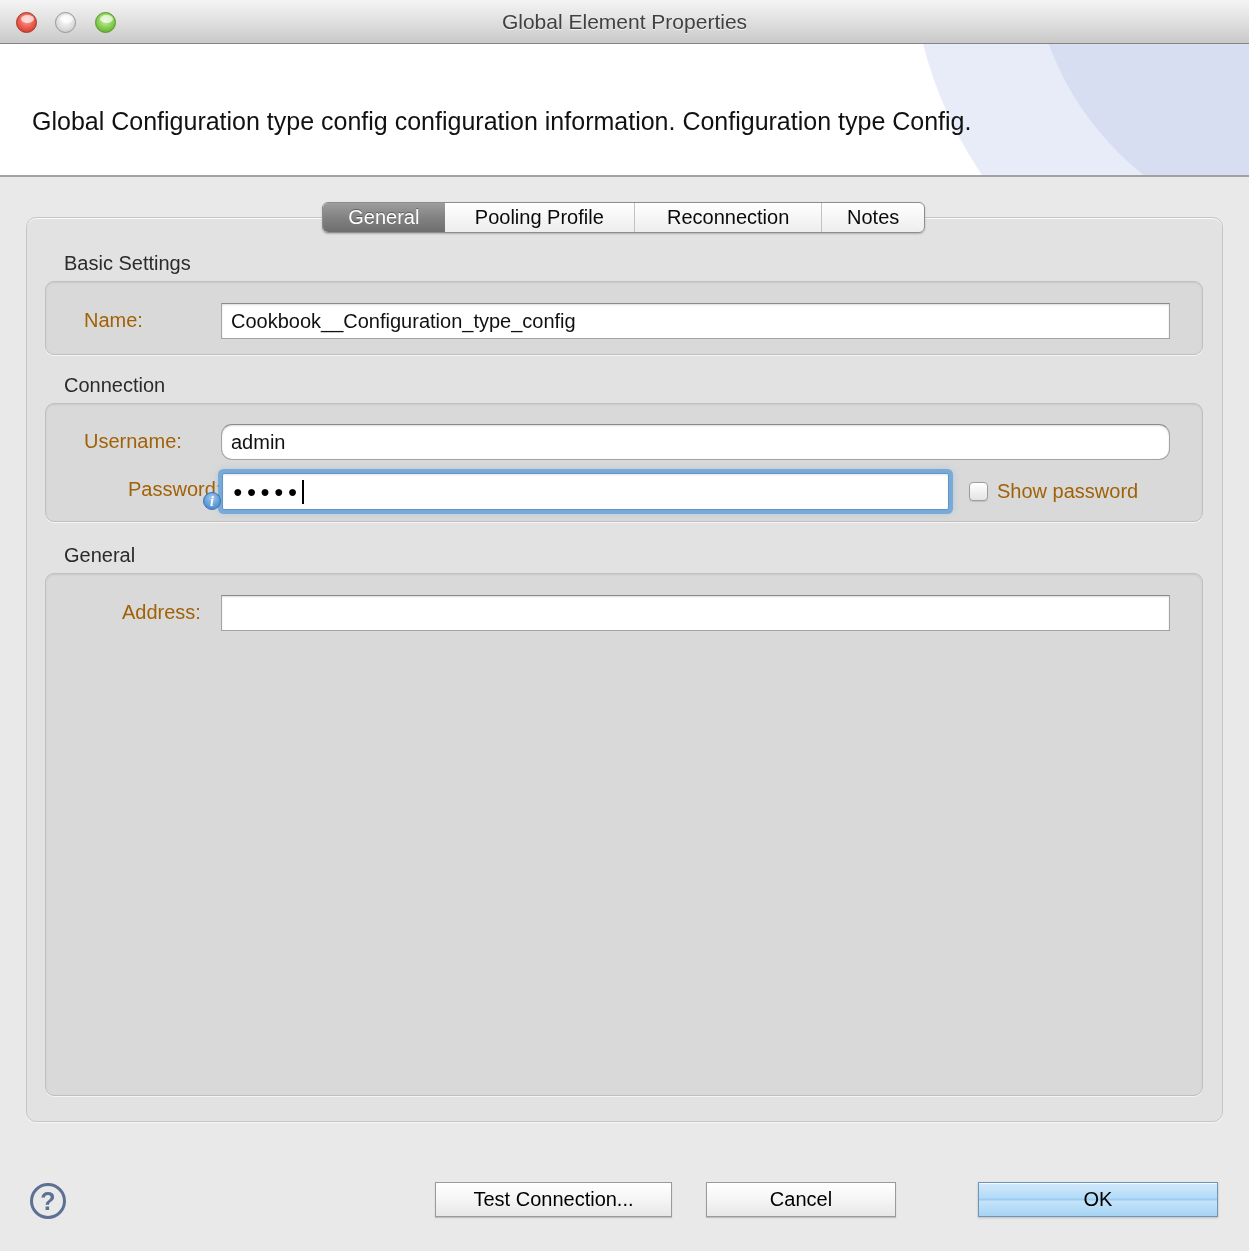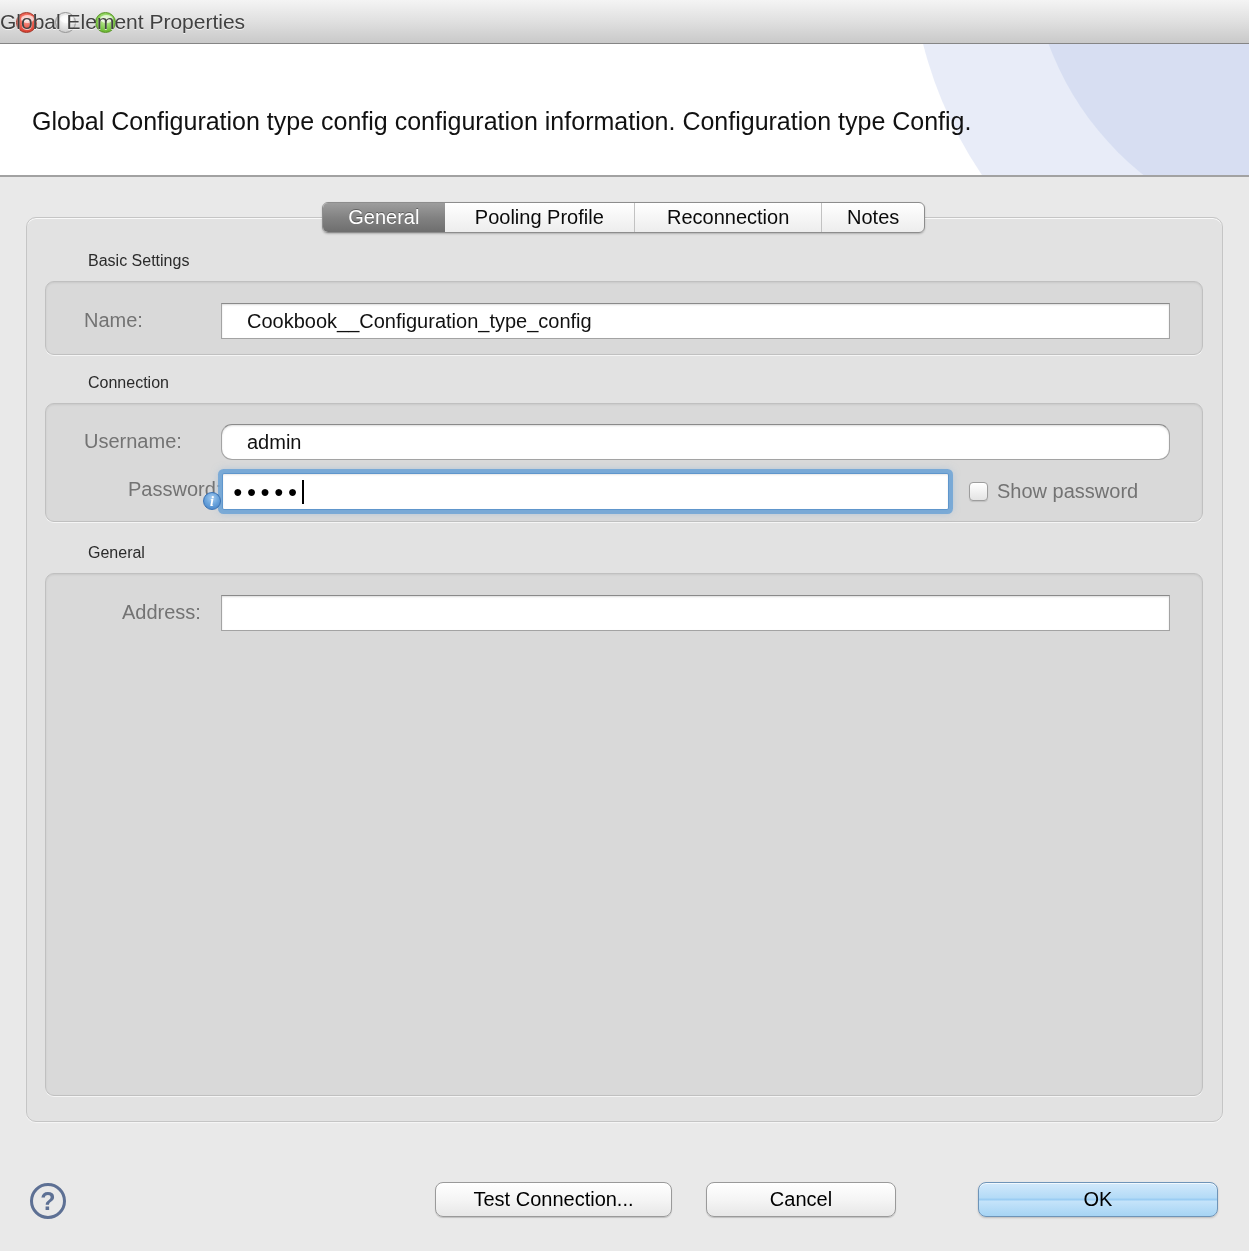--- a/index.html
+++ b/index.html
@@ -10,21 +10,21 @@
   }
 
   
   .titlebar {
     position:absolute; left:0; top:0; width:1249px; height:44px;
     background:linear-gradient(180deg,#f4f4f4 0%,#e2e2e2 45%,#c9c9c9 100%);
     border-bottom:1px solid #858585;
   }
   .titletext {
     position:absolute; left:0; right:0; top:0; height:30px; line-height:43px;
-    text-align:left; font-size:21px; color:#414141;
+    text-align:center; font-size:21px; color:#414141;
     text-shadow:0 1px 0 rgba(255,255,255,.7);
   }
   .tl { position:absolute; top:12px; width:21px; height:21px; border-radius:50%; }
   .tl::after {
     content:""; position:absolute; left:4px; top:2px; width:13px; height:8px;
     border-radius:50%; background:rgba(255,255,255,.65);
   }
   .tl.red   { left:16px; background:radial-gradient(circle at 50% 38%,#fba79e 0%,#ef6a5c 40%,#da4334 75%,#c2321f 100%); border:1px solid #a23122; }
   .tl.gray  { left:55px; background:radial-gradient(circle at 50% 38%,#ffffff 0%,#dedede 55%,#bdbdbd 100%); border:1px solid #969696; }
   .tl.green { left:95px; background:radial-gradient(circle at 50% 38%,#d3efa9 0%,#8ed45e 45%,#68b32e 80%,#5aa424 100%); border:1px solid #569423; }
@@ -57,39 +57,39 @@
     font-size:20px; color:#0a0a0a; cursor:default;
   }
   .tab.selected {
     background:linear-gradient(180deg,#9d9d9d 0%,#828282 50%,#6e6e6e 100%);
     color:#ffffff; text-shadow:0 -1px 0 rgba(0,0,0,.35);
   }
   .tab.sep { border-left:1px solid #c2c2c2; }
   .tab.t1 { width:122px; } .tab.t2 { width:190px; } .tab.t3 { width:188px; } .tab.t4 { width:103px; }
 
   
-  .grouplabel { position:absolute; font-size:16px; color:#2b2b2b;margin-left:24px; }
+  .grouplabel { position:absolute; font-size:20px; color:#2b2b2b; }
   .groupbox {
     position:absolute; left:45px; width:1158px;
     background:#d9d9d9; border:1px solid #c0c0c0; border-radius:9px;
     box-shadow:inset 0 1px 2px rgba(0,0,0,.08), 0 1px 0 rgba(255,255,255,.65);
   }
   .gl-basic { left:64px; top:252px; }
   .gb-basic { top:281px; height:74px; }
   .gl-conn  { left:64px; top:374px; }
   .gb-conn  { top:403px; height:119px; }
   .gl-gen   { left:64px; top:544px; }
   .gb-gen   { top:573px; height:523px; }
 
-  .flabel { position:absolute; font-size:20px; color:#737373; }
+  .flabel { position:absolute; font-size:20px; color:#a16207; }
   .tinput {
     position:absolute; background:#ffffff; border:1px solid #a3a3a3; border-top-color:#8a8a8a;
     box-shadow:inset 0 1px 2px rgba(0,0,0,.14);
     font-family:"Liberation Sans", sans-serif; font-size:20px; color:#111;
-    padding:0 25px; outline:none;
+    padding:0 9px; outline:none;
   }
   .in-name { left:221px; top:303px; width:949px; height:36px; }
   .lb-name { left:84px;  top:309px; }
   .in-user { left:221px; top:424px; width:949px; height:36px;border-radius:11px; }
   .lb-user { left:84px;  top:430px; }
   .lb-pass { left:84px;  top:478px;margin-left:44px; }
   .pwd-field {
     position:absolute; left:222px; top:473px; width:727px; height:37px;
     background:#fff; border:1px solid #5f96cc; border-radius:2px;
     box-shadow:0 0 0 4px rgba(109,163,214,.85), 0 0 8px 2px rgba(109,163,214,.55), inset 0 1px 2px rgba(0,0,0,.1);
@@ -113,21 +113,21 @@
   .lb-addr { left:82px;  top:601px;margin-left:40px; }
 
   
   .helpbtn {
     position:absolute; left:30px; top:1183px; width:36px; height:36px; border-radius:50%;
     border:3px solid #5d7094; color:#5d7094; background:transparent;
     display:flex; align-items:center; justify-content:center;
     font-size:25px; font-weight:bold; font-family:"Liberation Sans",sans-serif;
   }
   .btn {
-    position:absolute; top:1182px; height:35px; border-radius:8px;
+    position:absolute; top:1182px; height:35px; border-radius:0;
     background:linear-gradient(180deg,#ffffff 0%,#f5f5f5 50%,#e7e7e7 100%);
     border:1px solid #9a9a9a; box-shadow:0 1px 1px rgba(0,0,0,.18);
     font-family:"Liberation Sans",sans-serif; font-size:20px; color:#000;
     display:flex; align-items:center; justify-content:center;
   }
   .btn-test   { left:435px; width:237px; }
   .btn-cancel { left:706px; width:190px; }
   .btn-ok {
     left:978px; width:240px;
     background:linear-gradient(180deg,#d2e9fb 0%,#b4dbf7 44%,#9bcdf3 50%,#c4e3fa 56%,#a6d4f4 100%);

